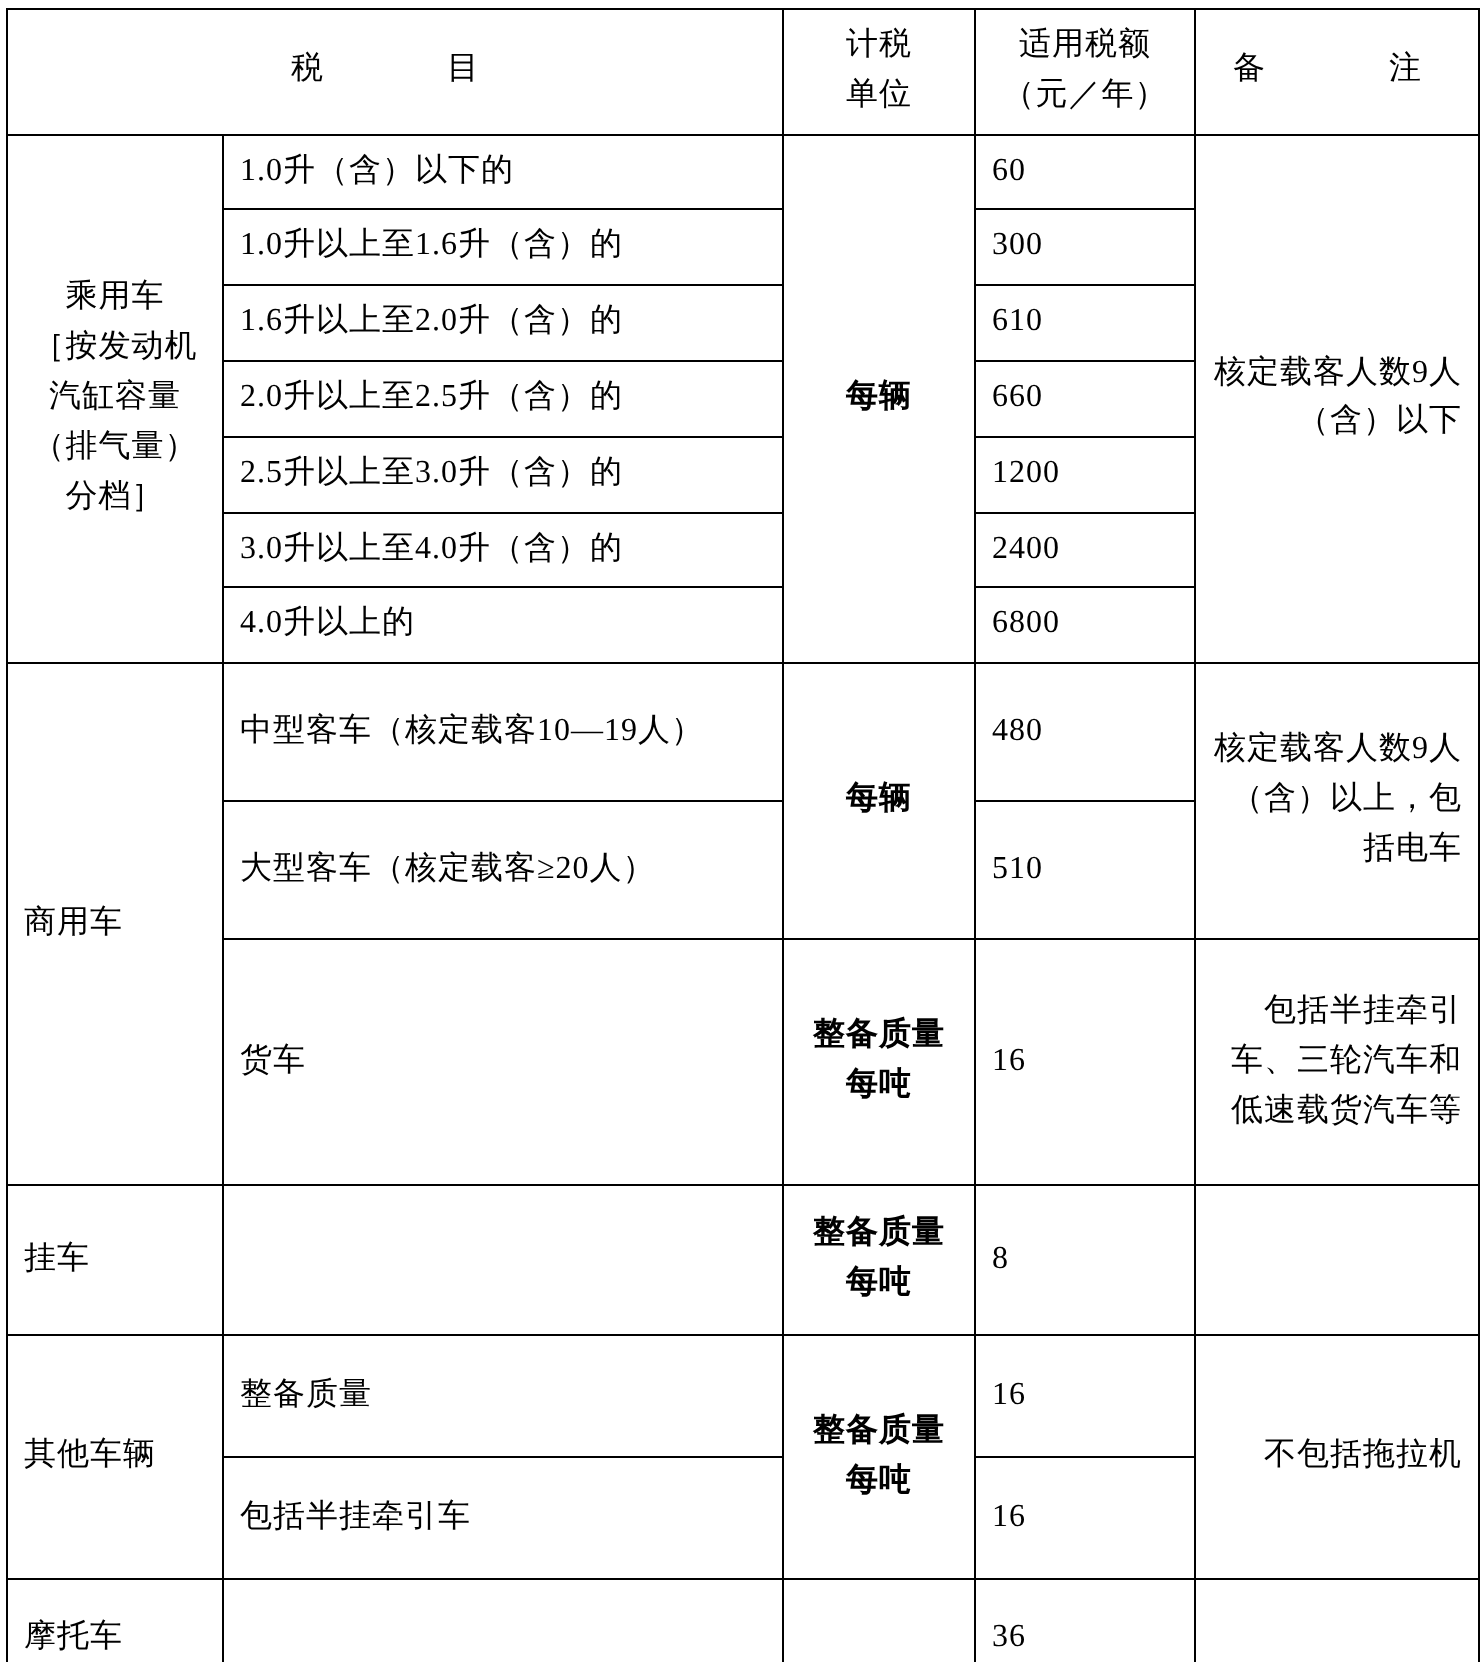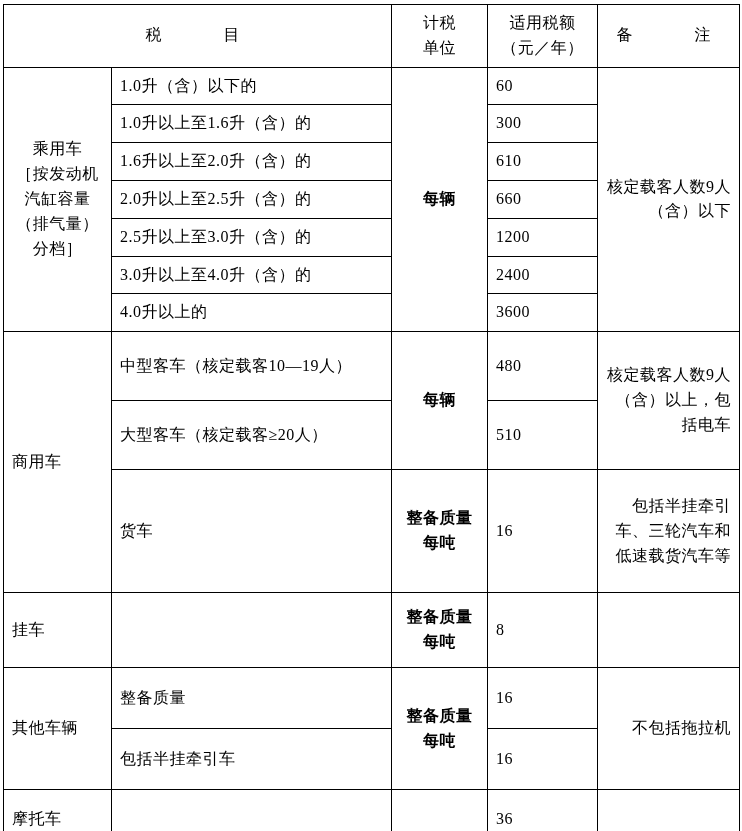--- a/index.html
+++ b/index.html
@@ -138,21 +138,21 @@
       <tr>
         <td class="item">2.5升以上至3.0升（含）的</td>
         <td class="num">1200</td>
       </tr>
       <tr>
         <td class="item">3.0升以上至4.0升（含）的</td>
         <td class="num">2400</td>
       </tr>
       <tr>
         <td class="item">4.0升以上的</td>
-        <td class="num">3600</td>
+        <td class="num">6800</td>
       </tr>
 
       <tr>
         <td rowspan="3" class="cat cat-narrow">商用车</td>
         <td class="item" style="height:56px">中型客车（核定载客10—19人）</td>
         <td rowspan="2" class="unit">每辆</td>
         <td class="num">480</td>
         <td rowspan="2" class="remark">核定载客人数9人（含）以上，包括电车</td>
       </tr>
       <tr>

